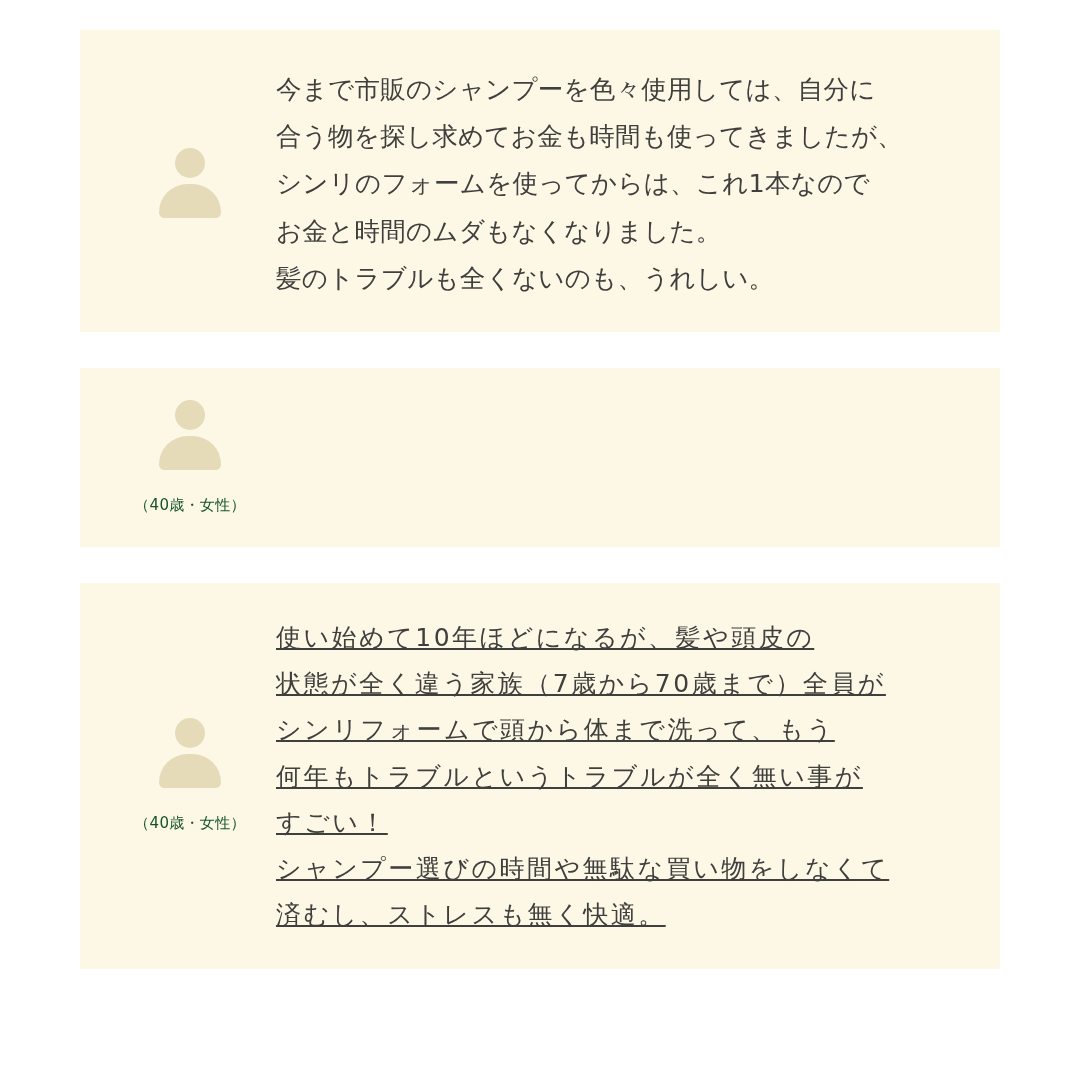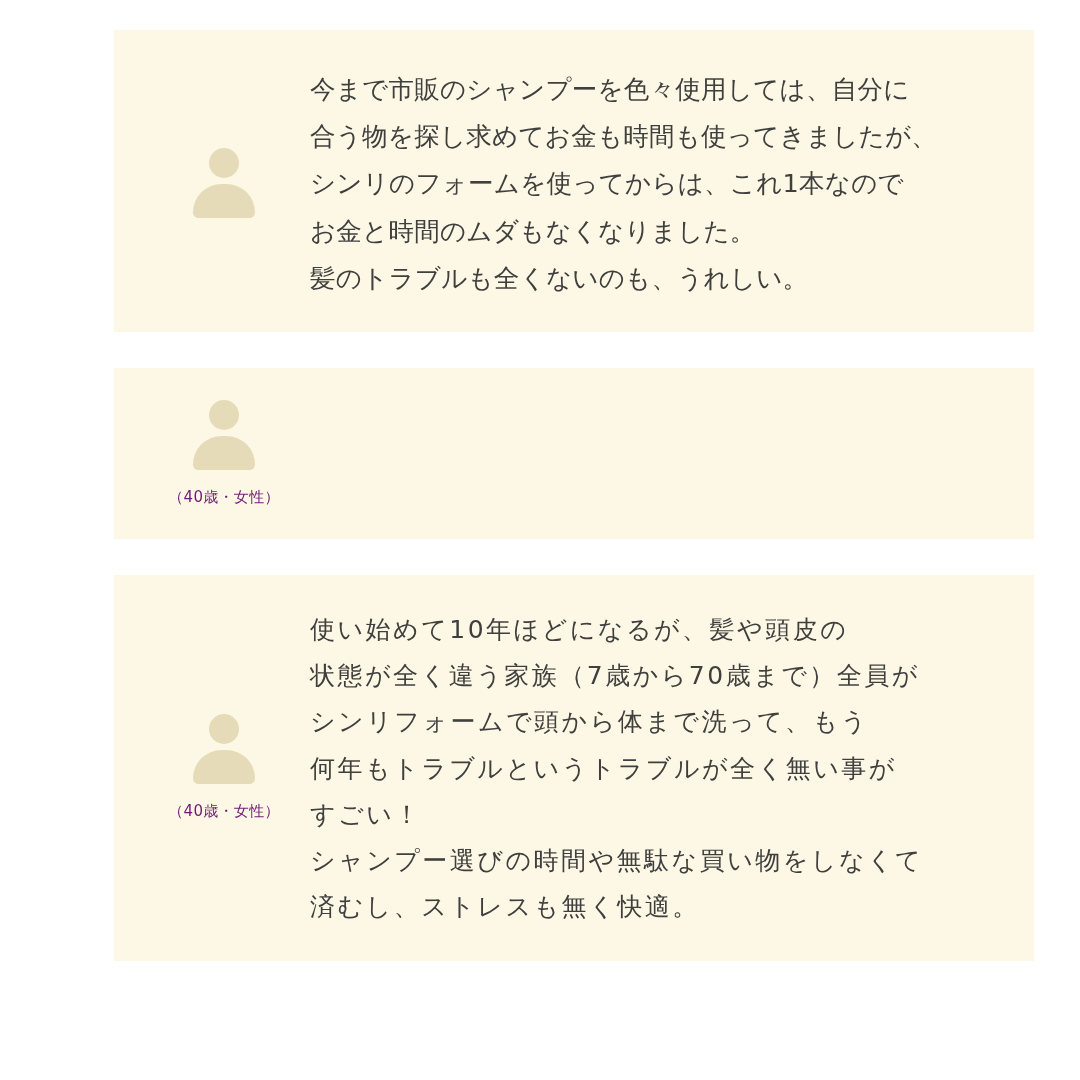--- a/index.html
+++ b/index.html
@@ -11,21 +11,21 @@
     height: 1080px;
     background: #ffffff;
     font-family: "Liberation Sans", "DejaVu Sans", sans-serif;
     overflow: hidden;
   }
   .page {
     width: 888px;
     height: 1080px;
     position: relative;
     box-sizing: border-box;
-    padding: 30px 80px 0 114px;
+    padding: 30px 80px 0 80px;
   }
   .review-card {
     background: #fdf8e6;
     display: flex;
     align-items: flex-start;
     box-sizing: border-box;
     width: 920px;
     margin-bottom: 36px;
   }
   .card-1 { padding: 34px 24px 30px 24px; }
@@ -60,40 +60,41 @@
     position: absolute;
     bottom: 0;
     left: 50%;
     transform: translateX(-50%);
     width: 62px;
     height: 34px;
     background: #e6dbb9;
     border-radius: 31px 31px 6px 6px;
   }
   .avatar-caption {
-    margin-top: 18px;
+    margin-top: 26px;
     font-size: 15px;
-    color: #701a75;
+    color: #14532d;
     letter-spacing: 0.02em;
     white-space: nowrap;
     font-family: "DejaVu Sans", sans-serif;
   }
   .review-text {
     flex: 1;
     color: #3f3f3d;
     font-family: "DejaVu Sans", sans-serif;
     font-size: 25.5px;
     line-height: 1.85;
     letter-spacing: 0.01em;
     white-space: pre-line;
     padding-top: 2px;
   }
   .review-text.spaced {
     letter-spacing: 0.10em;
     font-size: 25px;
+    text-decoration: underline;
   }
 </style>
 </head>
 <body>
 
 <div class="page">
 
   <div class="review-card card-1">
     <div class="avatar-col">
       <div class="avatar">

